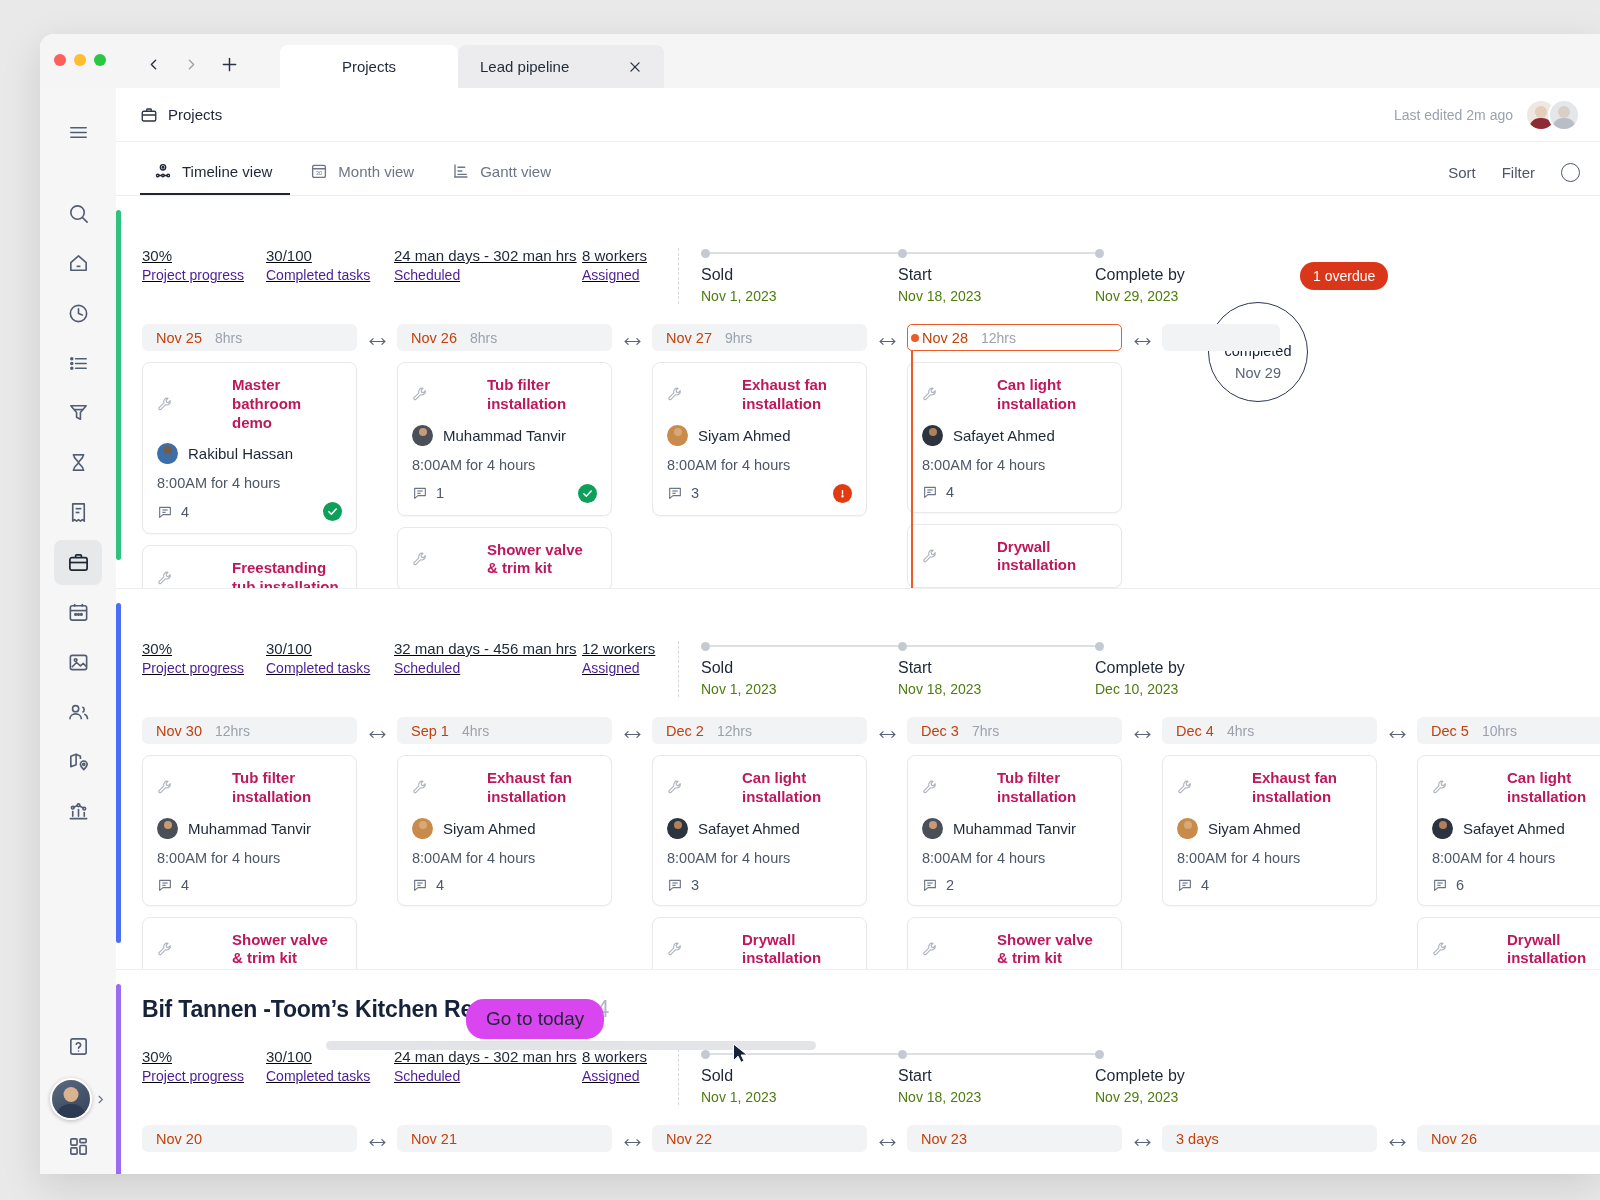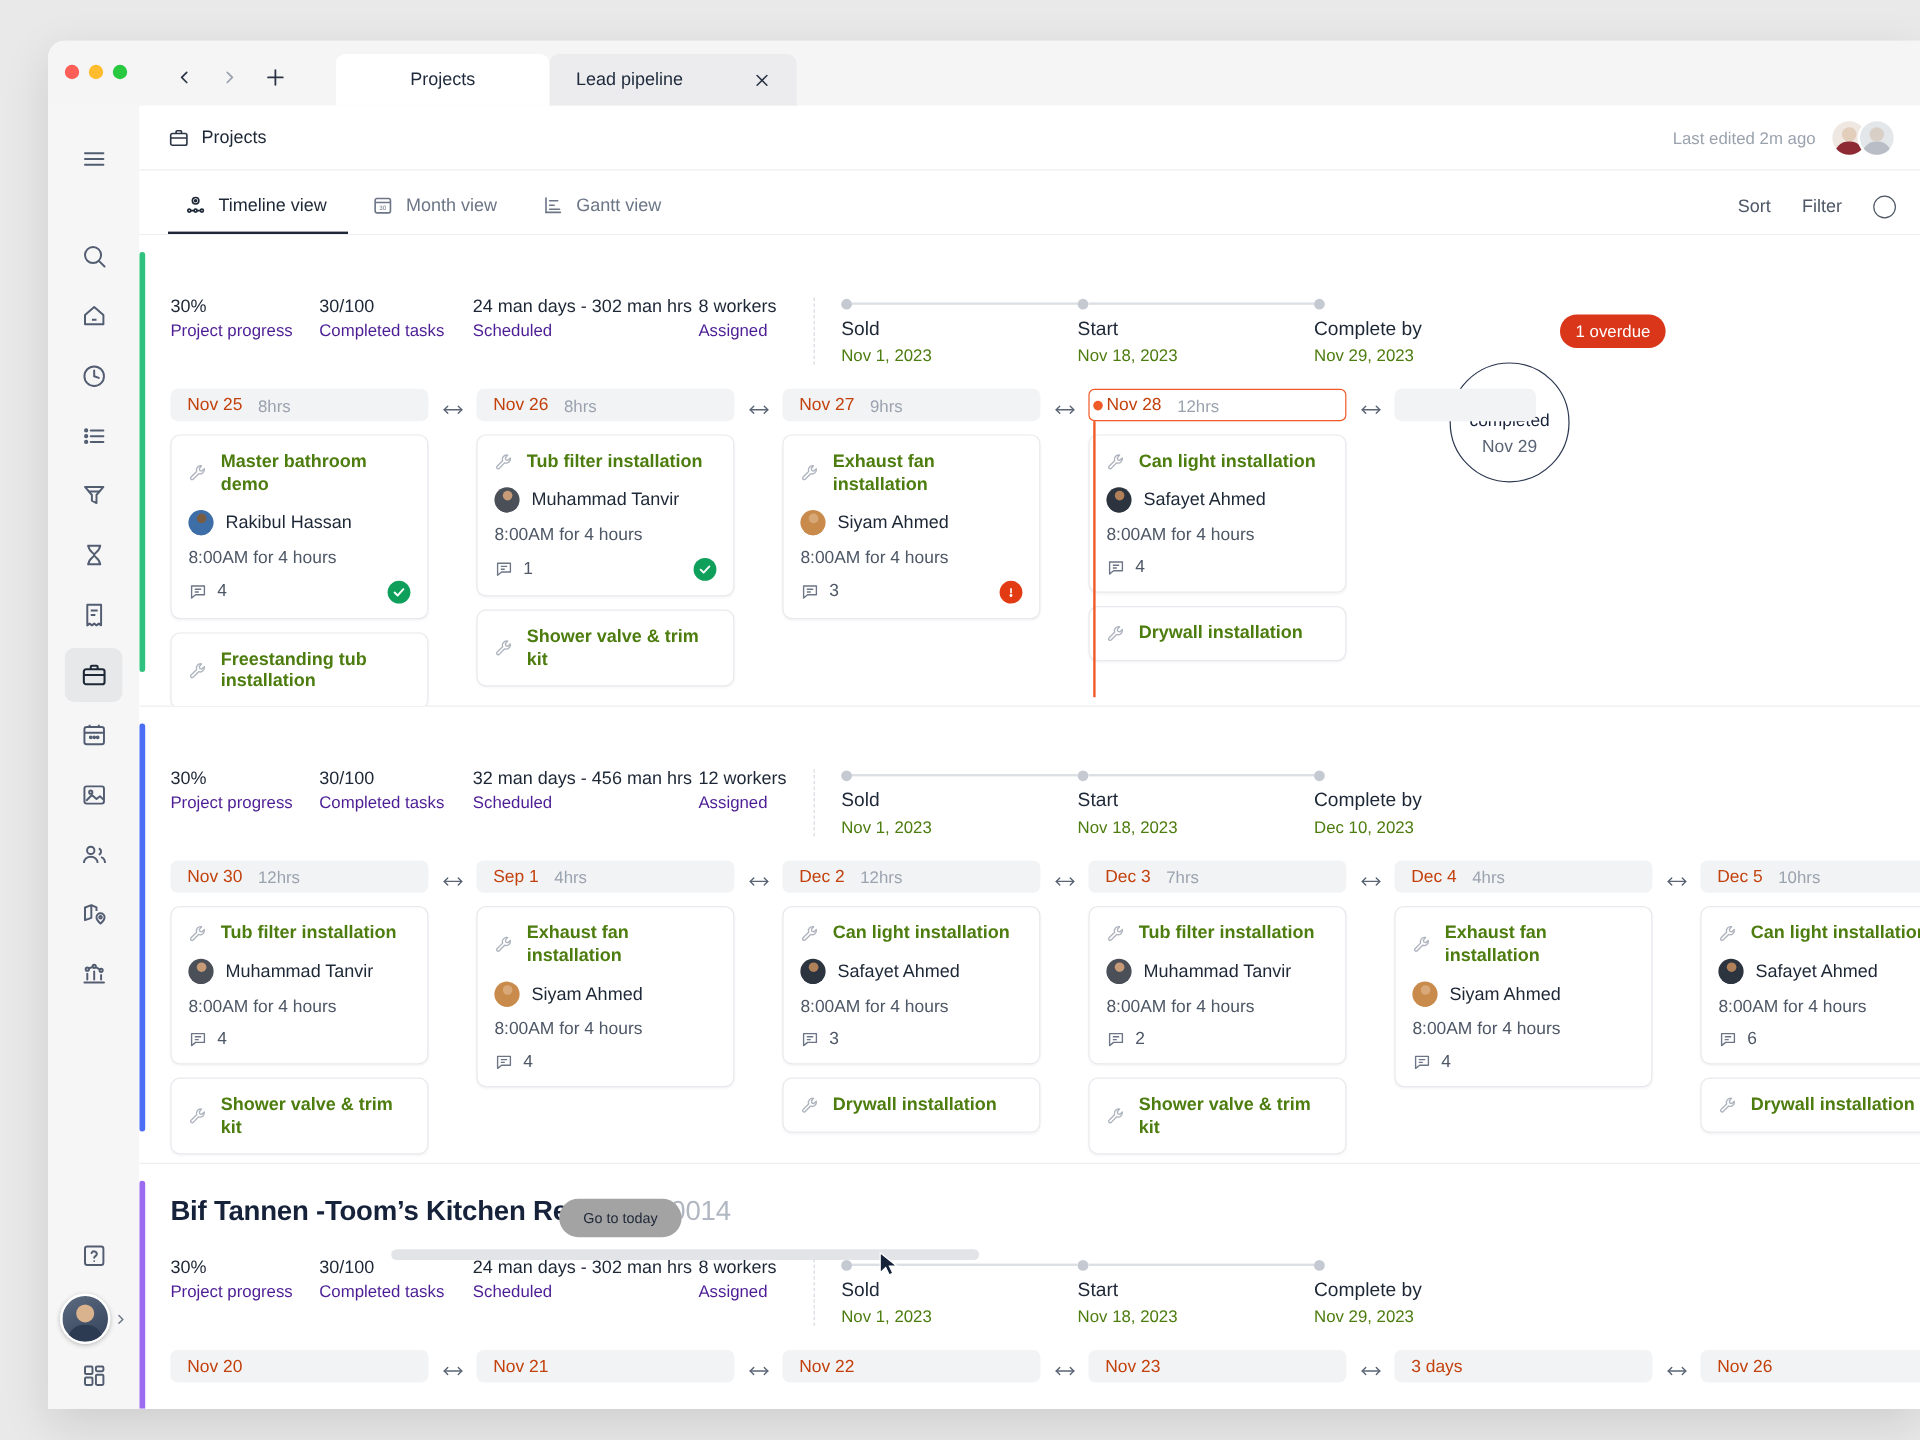--- a/index.html
+++ b/index.html
@@ -137,21 +137,21 @@
 
   .project { position: relative; padding: 0 0 0 0; }
   .project .accent {
     position: absolute; left: 0; top: 0; bottom: 0; width: 5px; border-radius: 3px;
   }
   .proj-inner { padding: 26px 0 0 26px; }
   .proj-title { font-size: 23px; font-weight: 700; color: #16213a; letter-spacing: -.2px; }
   .proj-title .num { color: #b2b8c2; font-weight: 400; }
 
   .stats { display: flex; align-items: flex-start; margin-top: 24px; }
-  .stat { margin-right: 0; }
+  .stat { margin-right: 0; text-decoration: underline; }
   .stat .v { font-size: 15px; color: #1d2736; line-height: 1.35; }
   .stat .l { font-size: 14px; color: #4c1d95; line-height: 1.35; }
   .s1 { width: 124px; } .s2 { width: 128px; } .s3 { width: 188px; } .s4 { width: 96px; }
 
   .vdiv { width: 1px; border-left: 1px dashed #d6dae0; align-self: stretch; margin: 2px 22px 0 0; }
 
   .milestones { display: flex; padding-top: 2px; }
   .ms { width: 197px; position: relative; }
   .ms .track { display: flex; align-items: center; height: 10px; }
   .ms .node { width: 9px; height: 9px; border-radius: 50%; background: #c5cad2; flex: 0 0 9px; }
@@ -187,21 +187,21 @@
     position: absolute; left: 4px; top: 27px; bottom: -30px; width: 2px; background: #f05a28;
   }
 
   .card {
     margin-top: 11px; background: #fff; border: 1px solid #e7e9ed; border-radius: 8px;
     padding: 13px 14px 12px 14px; box-shadow: 0 1px 2px rgba(16,24,40,.04);
   }
   .card .row1 { display: flex; align-items: center; gap: 10px; }
   .card .wrench { color: #aeb4be; display: flex; flex: 0 0 17px; }
   .card .wrench svg { width: 17px; height: 17px; }
-  .card .tname { font-size: 15px; font-weight: 600; color: #4d7c0f; line-height: 1.25; }
+  .card .tname { font-size: 15px; font-weight: 600; color: #be185d; line-height: 1.25; margin-left: 48px; }
   .card .row2 { display: flex; align-items: center; gap: 10px; margin-top: 11px; }
   .card .pav {
     width: 21px; height: 21px; border-radius: 50%; flex: 0 0 21px; position: relative; overflow: hidden;
   }
   .card .pav i { position: absolute; left: 50%; top: 3px; transform: translateX(-50%);
                  width: 8px; height: 8px; border-radius: 50%; }
   .card .pav b { position: absolute; left: 50%; bottom: -4px; transform: translateX(-50%);
                  width: 17px; height: 12px; border-radius: 8px 8px 0 0; }
   .card .pname { font-size: 15px; color: #1d2736; }
   .card .row3 { font-size: 14.5px; color: #4d5766; margin-top: 11px; }
@@ -216,21 +216,21 @@
 
   .tocomplete {
     width: 100px; height: 100px; border-radius: 50%; border: 1.6px solid #2b3750;
     display: flex; flex-direction: column; align-items: center; justify-content: center;
     background: #fff; margin-top: -22px;
   }
   .tocomplete .a { font-size: 14.5px; color: #16213a; text-align: center; line-height: 1.25; }
   .tocomplete .b { font-size: 14.5px; color: #5a6475; margin-top: 5px; }
 
   .gototoday {
-    position: absolute; background: #a3a3a3; color: #1d2736; font-size: 12px;
+    position: absolute; background: #d946ef; color: #1d2736; font-size: 19px;
     border-radius: 18px; padding: 9px 20px; cursor: pointer; z-index: 6;
   }
   .hscroll {
     position: absolute; height: 9px; background: #e2e4e8; border-radius: 5px; z-index: 6;
   }
   .cursor { position: absolute; z-index: 9; }
   .cursor svg { width: 20px; height: 26px; }
 
   .proj-sep { height: 1px; background: #eceef1; }
 </style>

